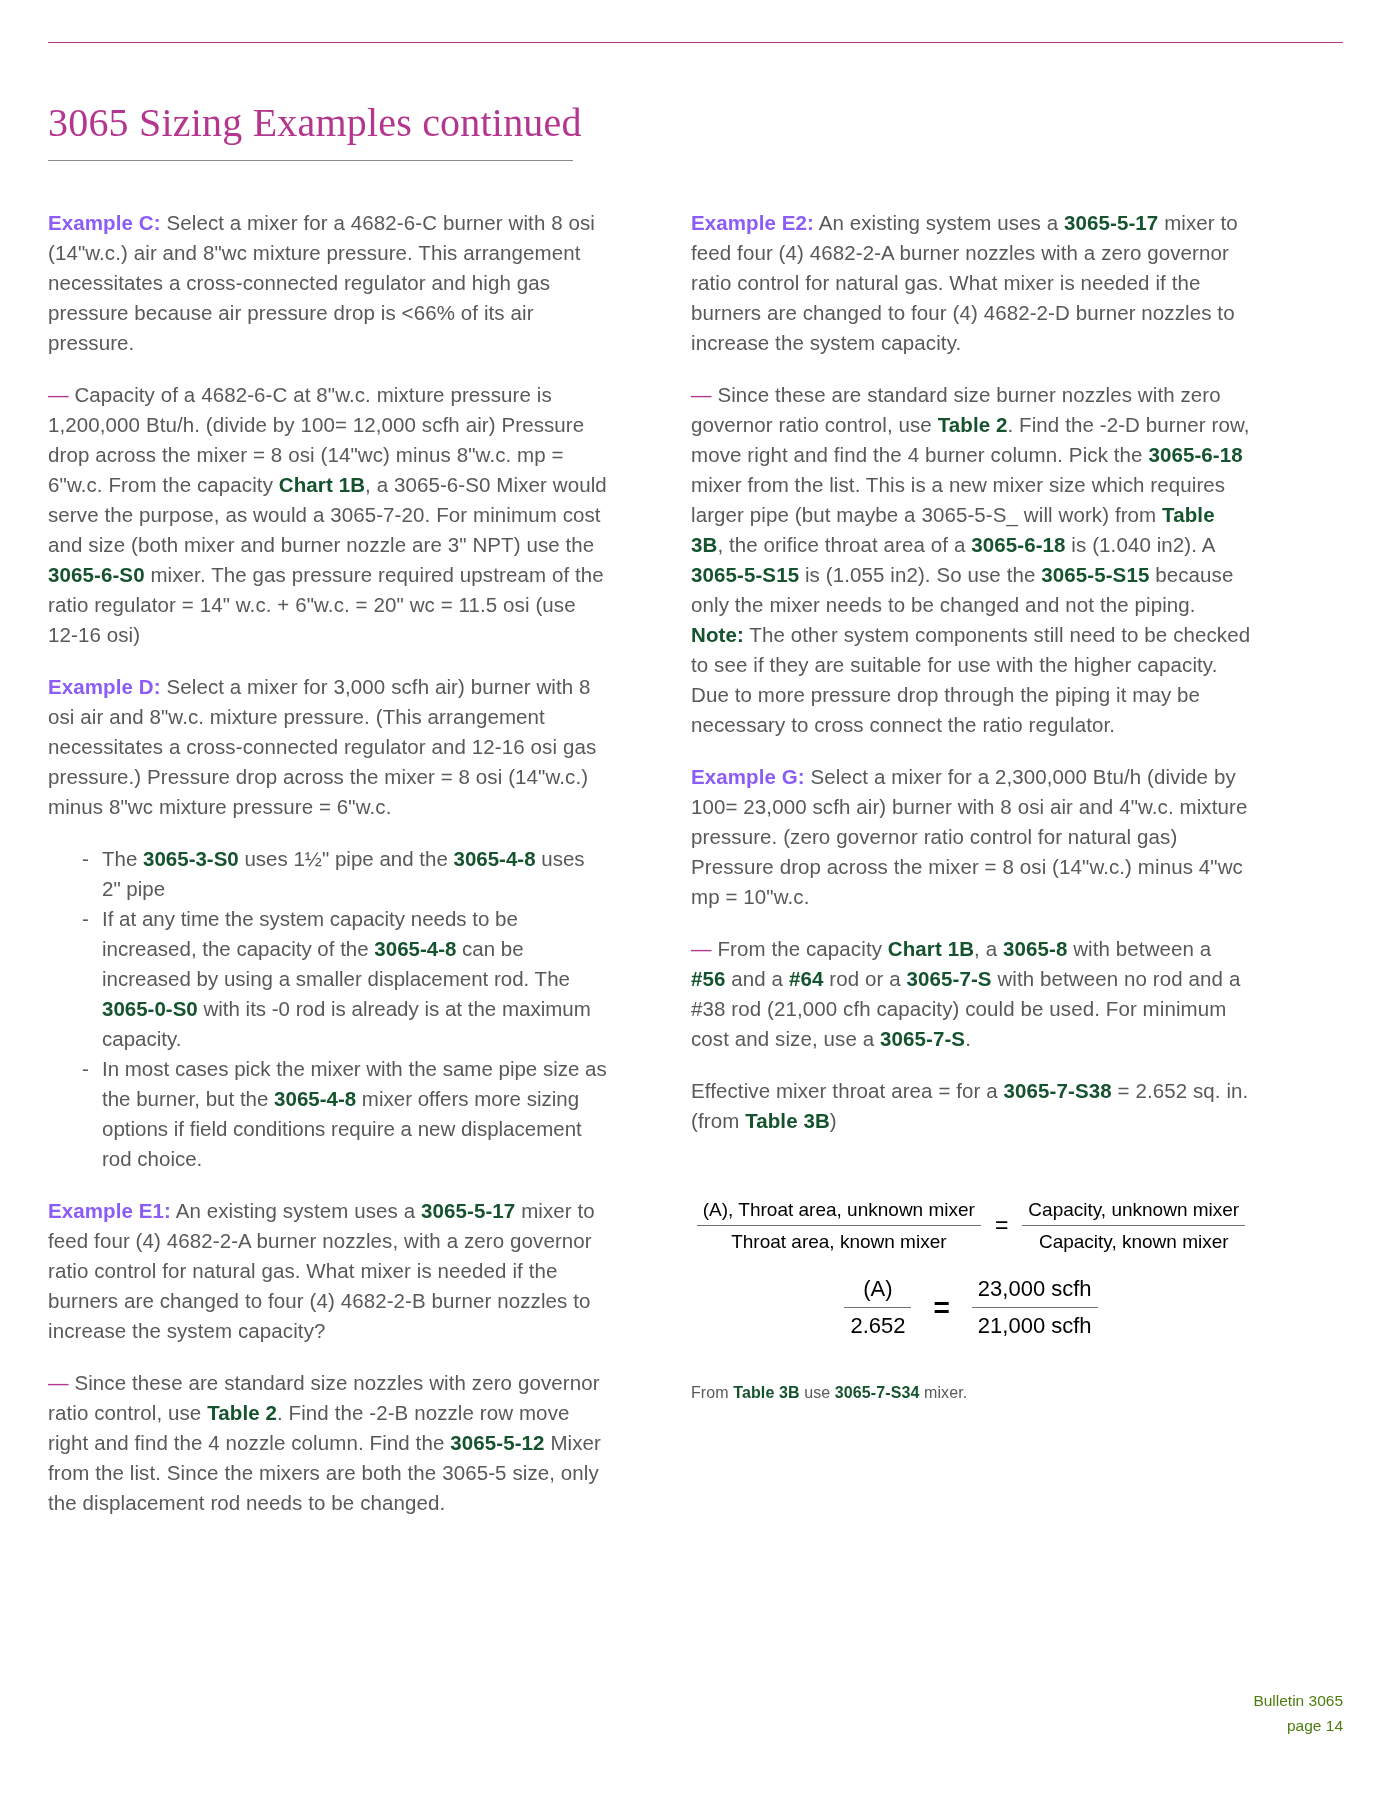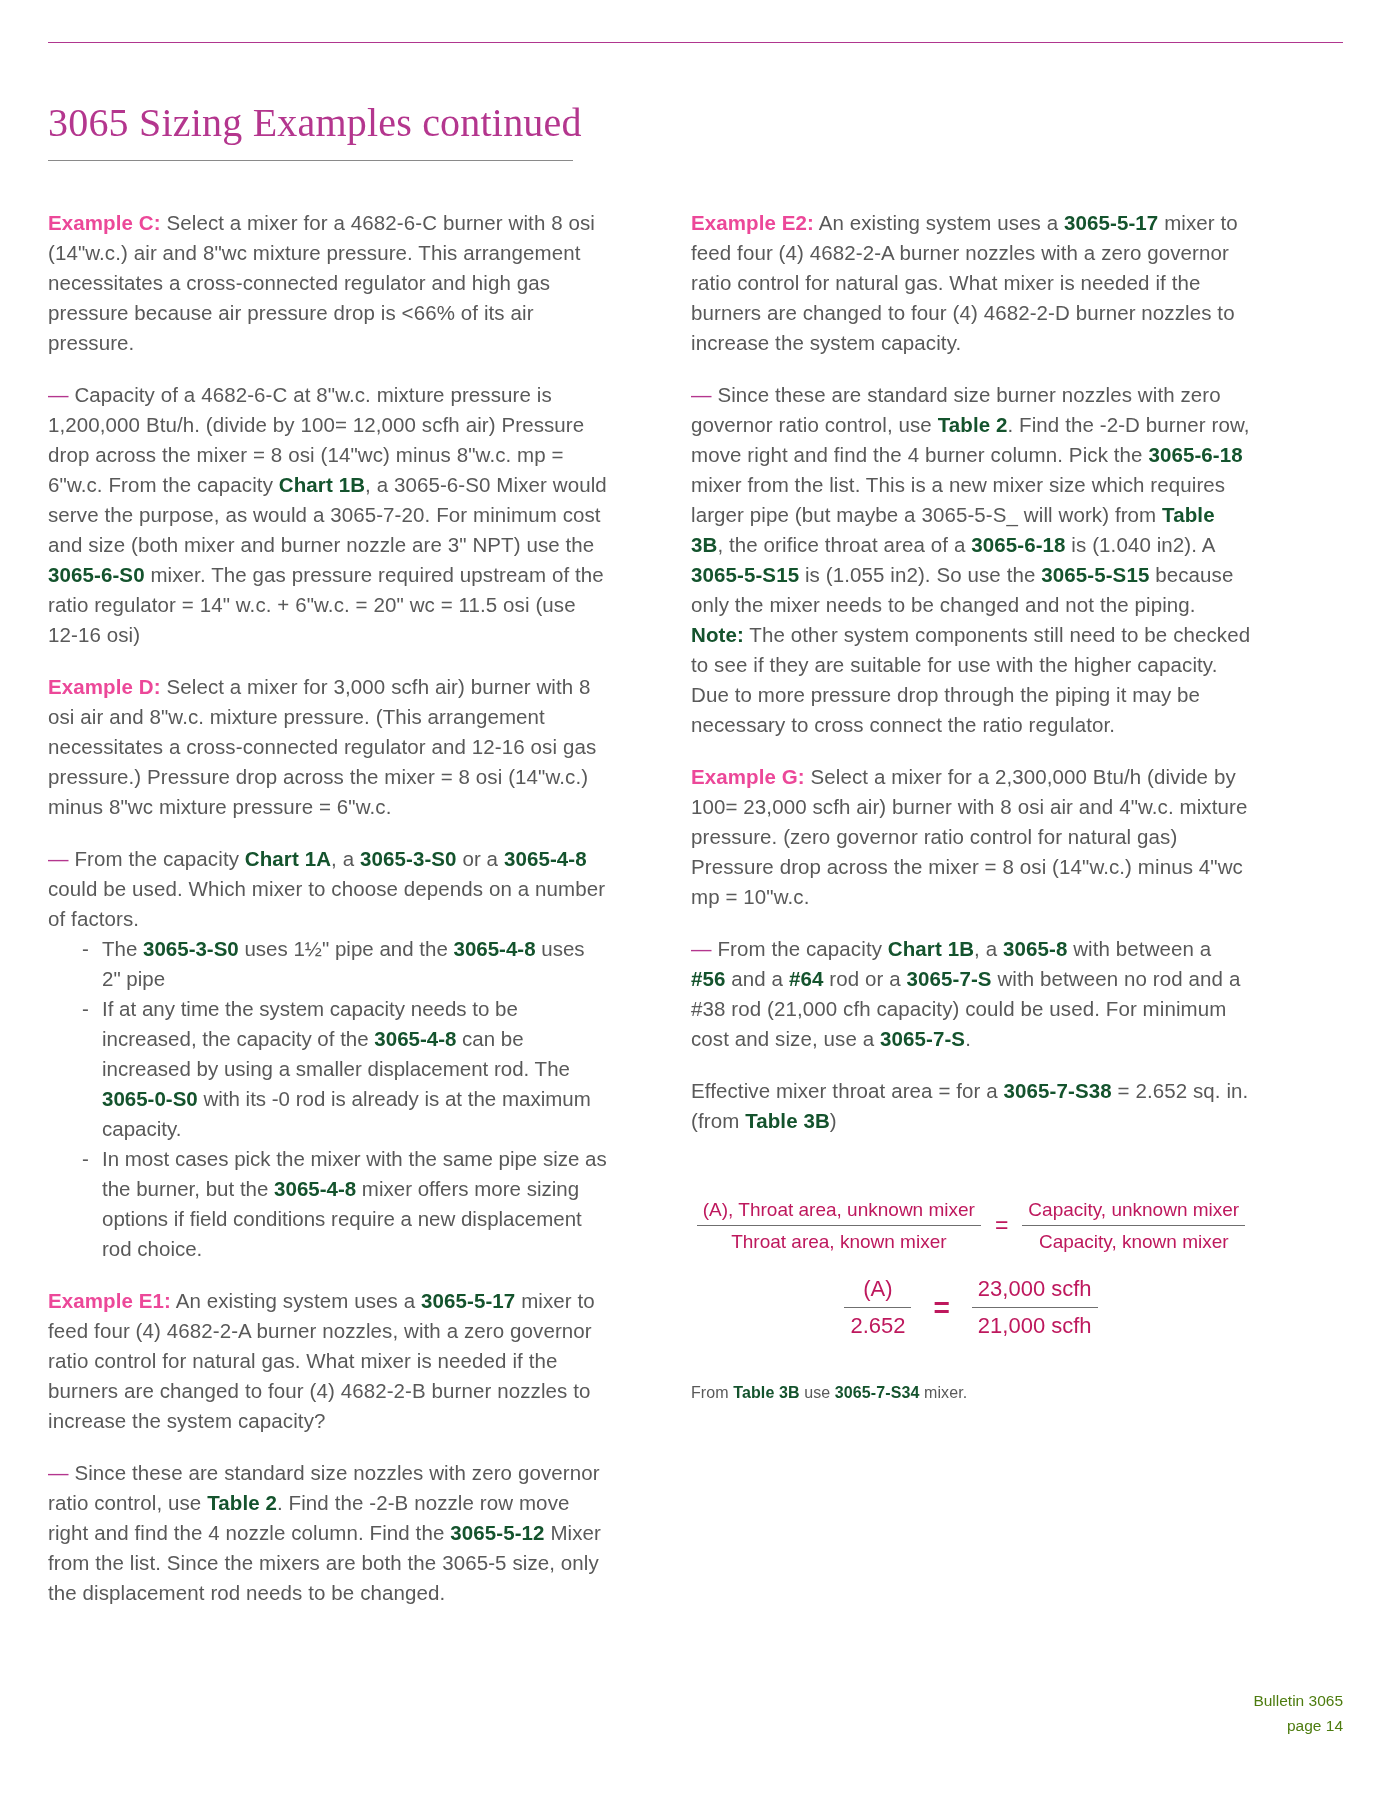--- a/index.html
+++ b/index.html
@@ -66,21 +66,21 @@
   p, .li {
     margin: 0 0 22px 0;
     font-size: 20.5px;
     line-height: 30px;
     color: #595959;
     letter-spacing: 0.1px;
   }
   p.tight { margin-bottom: 0; }
   b, strong { font-weight: 700; color: #14532d; }
   .ex-label {
-    color: #ec4899;
+    color: #8b5cf6;
     font-weight: 700;
   }
   .dash {
     color: #b4368e;
     font-weight: 400;
   }
   ul.bullets {
     list-style: none;
     margin: 0 0 22px 0;
     padding: 0 0 0 32px;
@@ -97,21 +97,21 @@
     content: "-";
     position: absolute;
     left: 2px;
     top: 0;
     color: #595959;
   }
   
   .formula-block {
     margin-top: 60px;
     margin-bottom: 26px;
-    color: #be185d;
+    color: #000000;
   }
   .frac-row {
     display: flex;
     align-items: center;
     justify-content: center;
     gap: 14px;
   }
   .frac {
     display: inline-flex;
     flex-direction: column;
@@ -180,21 +180,20 @@
   <div class="columns">
 
     <div class="col">
 
       <p><span class="ex-label">Example C:</span><span> Select a mixer for a 4682-6-C burner with 8 osi (14"w.c.) air and 8"wc mixture pressure. This arrangement necessitates a cross-connected regulator and high gas pressure because air pressure drop is &lt;66% of its air pressure.</span></p>
 
       <p><span class="dash">—</span><span> Capacity of a 4682-6-C at 8"w.c. mixture pressure is 1,200,000 Btu/h. (divide by 100= 12,000 scfh air) Pressure drop across the mixer = 8 osi (14"wc) minus 8"w.c. mp = 6"w.c. From the capacity </span><b>Chart 1B</b><span>, a 3065-6-S0 Mixer would serve the purpose, as would a 3065-7-20. For minimum cost and size (both mixer and burner nozzle are 3" NPT) use the </span><b>3065-6-S0</b><span> mixer. The gas pressure required upstream of the ratio regulator = 14" w.c. + 6"w.c. = 20" wc = 11.5 osi (use 12-16 osi)</span></p>
 
       <p><span class="ex-label">Example D:</span><span> Select a mixer for 3,000 scfh air) burner with 8 osi air and 8"w.c. mixture pressure. (This arrangement necessitates a cross-connected regulator and 12-16 osi gas pressure.) Pressure drop across the mixer = 8 osi (14"w.c.) minus 8"wc mixture pressure = 6"w.c.</span></p>
 
-      <p class="tight"><span class="dash">—</span><span> From the capacity </span><b>Chart 1A</b><span>, a </span><b>3065-3-S0</b><span> or a </span><b>3065-4-8</b><span> could be used. Which mixer to choose depends on a number of factors.</span></p>
 
       <ul class="bullets">
         <li><span>The </span><b>3065-3-S0</b><span> uses 1½" pipe and the </span><b>3065-4-8</b><span> uses 2" pipe</span></li>
         <li><span>If at any time the system capacity needs to be increased, the capacity of the </span><b>3065-4-8</b><span> can be increased by using a smaller displacement rod. The </span><b>3065-0-S0</b><span> with its -0 rod is already is at the maximum capacity.</span></li>
         <li><span>In most cases pick the mixer with the same pipe size as the burner, but the </span><b>3065-4-8</b><span> mixer offers more sizing options if field conditions require a new displacement rod choice.</span></li>
       </ul>
 
       <p><span class="ex-label">Example E1:</span><span> An existing system uses a </span><b>3065-5-17</b><span> mixer to feed four (4) 4682-2-A burner nozzles, with a zero governor ratio control for natural gas. What mixer is needed if the burners are changed to four (4) 4682-2-B burner nozzles to increase the system capacity?</span></p>
 
       <p><span class="dash">—</span><span> Since these are standard size nozzles with zero governor ratio control, use </span><b>Table 2</b><span>. Find the -2-B nozzle row move right and find the 4 nozzle column. Find the </span><b>3065-5-12</b><span> Mixer from the list. Since the mixers are both the 3065-5 size, only the displacement rod needs to be changed.</span></p>

